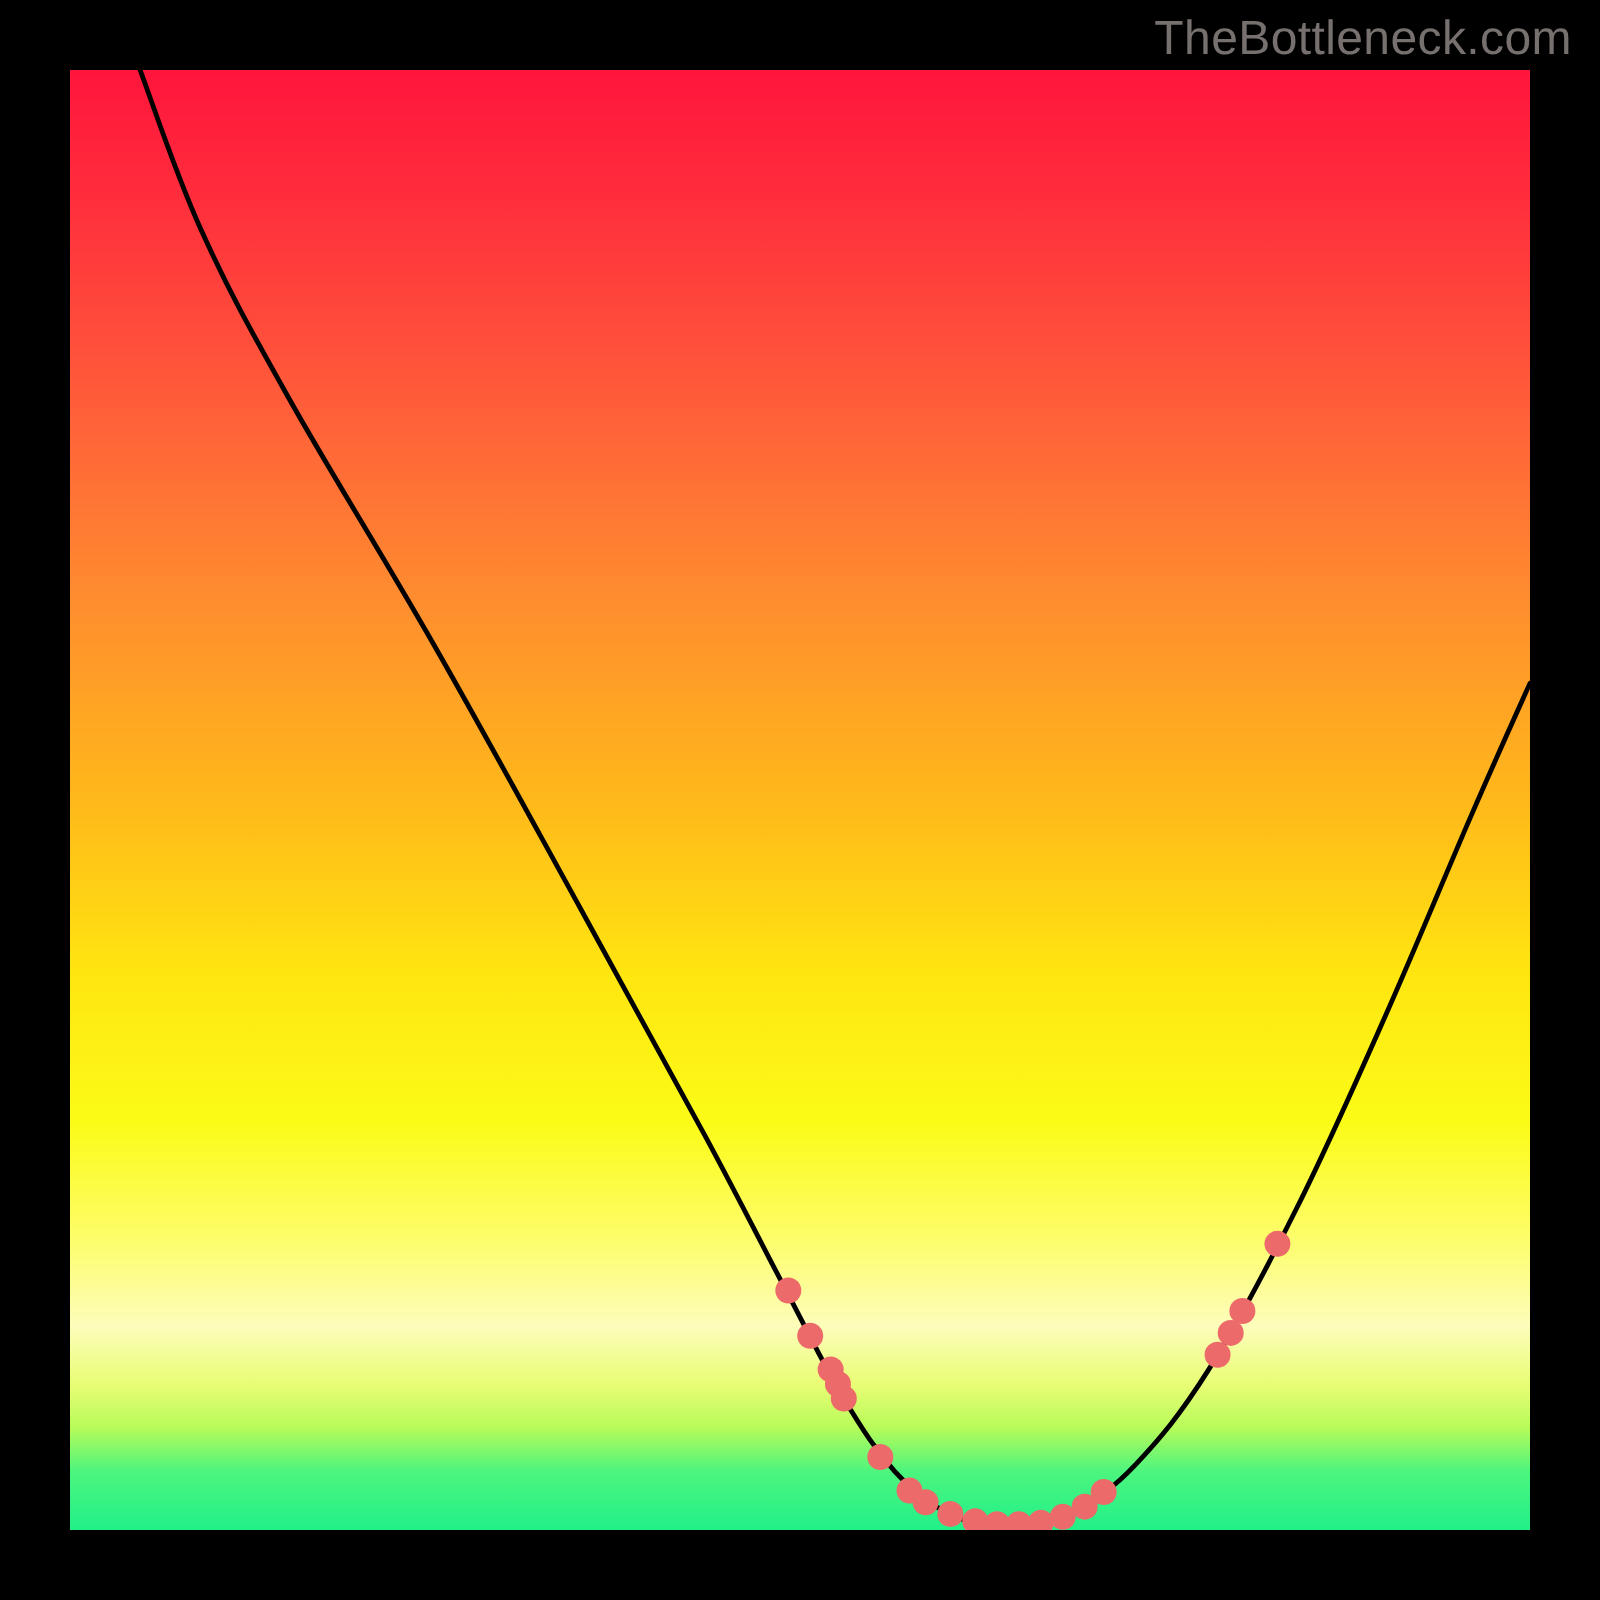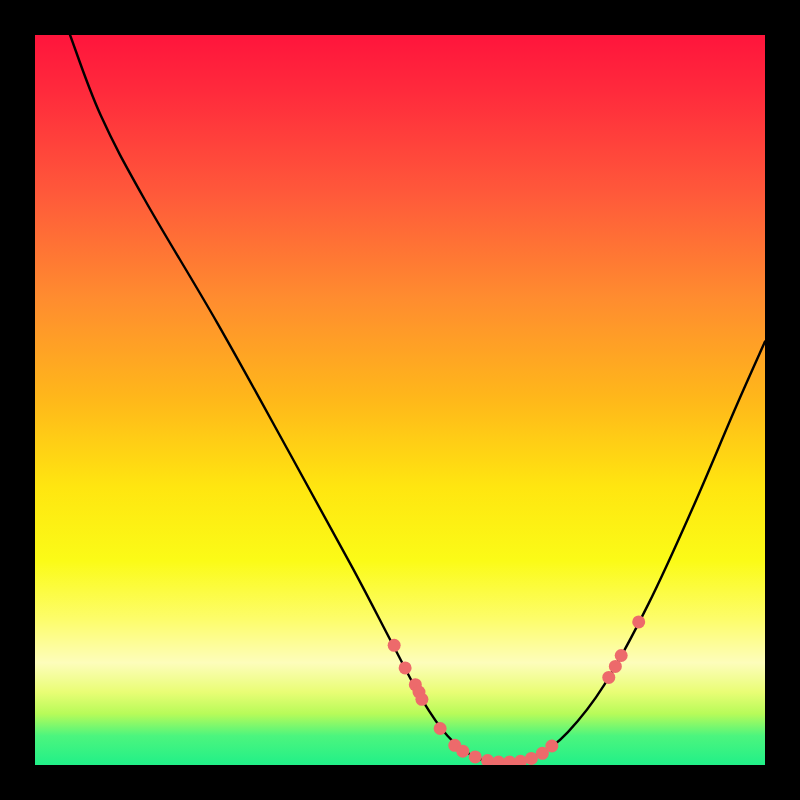--- a/index.html
+++ b/index.html
@@ -53,20 +53,21 @@
     left: 0;
     top: 0;
     width: 730px;
     height: 730px;
   }
 </style>
 </head>
 <body>
 
 <div class="outer">
+  <div class="attribution">TheBottleneck.com</div>
   <div class="plot">
     <svg class="curve" viewBox="0 0 730 730" preserveAspectRatio="none">
       <path id="curve-path" fill="none" stroke="#000" stroke-width="2.4" stroke-linecap="round" d="M 35.04 0.00 C 40.56 14.45, 52.30 50.73, 65.70 80.30 C 79.10 109.86, 88.48 126.80, 109.50 164.25 C 130.52 201.70, 156.22 242.36, 182.50 288.35 C 208.78 334.34, 231.19 375.73, 255.50 419.75 C 279.81 463.77, 299.15 498.74, 317.55 532.90 C 335.95 567.06, 345.22 585.90, 357.70 609.55 C 370.18 633.20, 377.05 647.88, 386.90 664.30 C 396.76 680.72, 403.25 690.55, 412.45 700.80 C 421.65 711.05, 429.46 716.51, 438.00 721.24 C 446.54 725.97, 452.02 726.03, 459.90 727.08 C 467.78 728.13, 473.92 728.39, 481.80 727.08 C 489.68 725.77, 494.50 725.17, 503.70 719.78 C 512.90 714.39, 521.07 709.76, 532.90 697.15 C 544.73 684.54, 554.95 672.70, 569.40 649.70 C 583.85 626.71, 597.43 600.94, 613.20 569.40 C 628.97 537.86, 641.23 509.98, 657.00 474.50 C 672.77 439.02, 687.66 402.52, 700.80 372.30 C 713.94 342.08, 724.74 318.43, 730.00 306.60"></path>
       <g id="markers-group">
           <circle cx="359.16" cy="610.28" r="6.5" fill="#ed6a6b"></circle>
           <circle cx="370.11" cy="632.91" r="6.5" fill="#ed6a6b"></circle>
           <circle cx="380.33" cy="649.70" r="6.5" fill="#ed6a6b"></circle>
           <circle cx="383.98" cy="657.00" r="6.5" fill="#ed6a6b"></circle>
           <circle cx="386.90" cy="664.30" r="6.5" fill="#ed6a6b"></circle>
           <circle cx="405.15" cy="693.50" r="6.5" fill="#ed6a6b"></circle>

